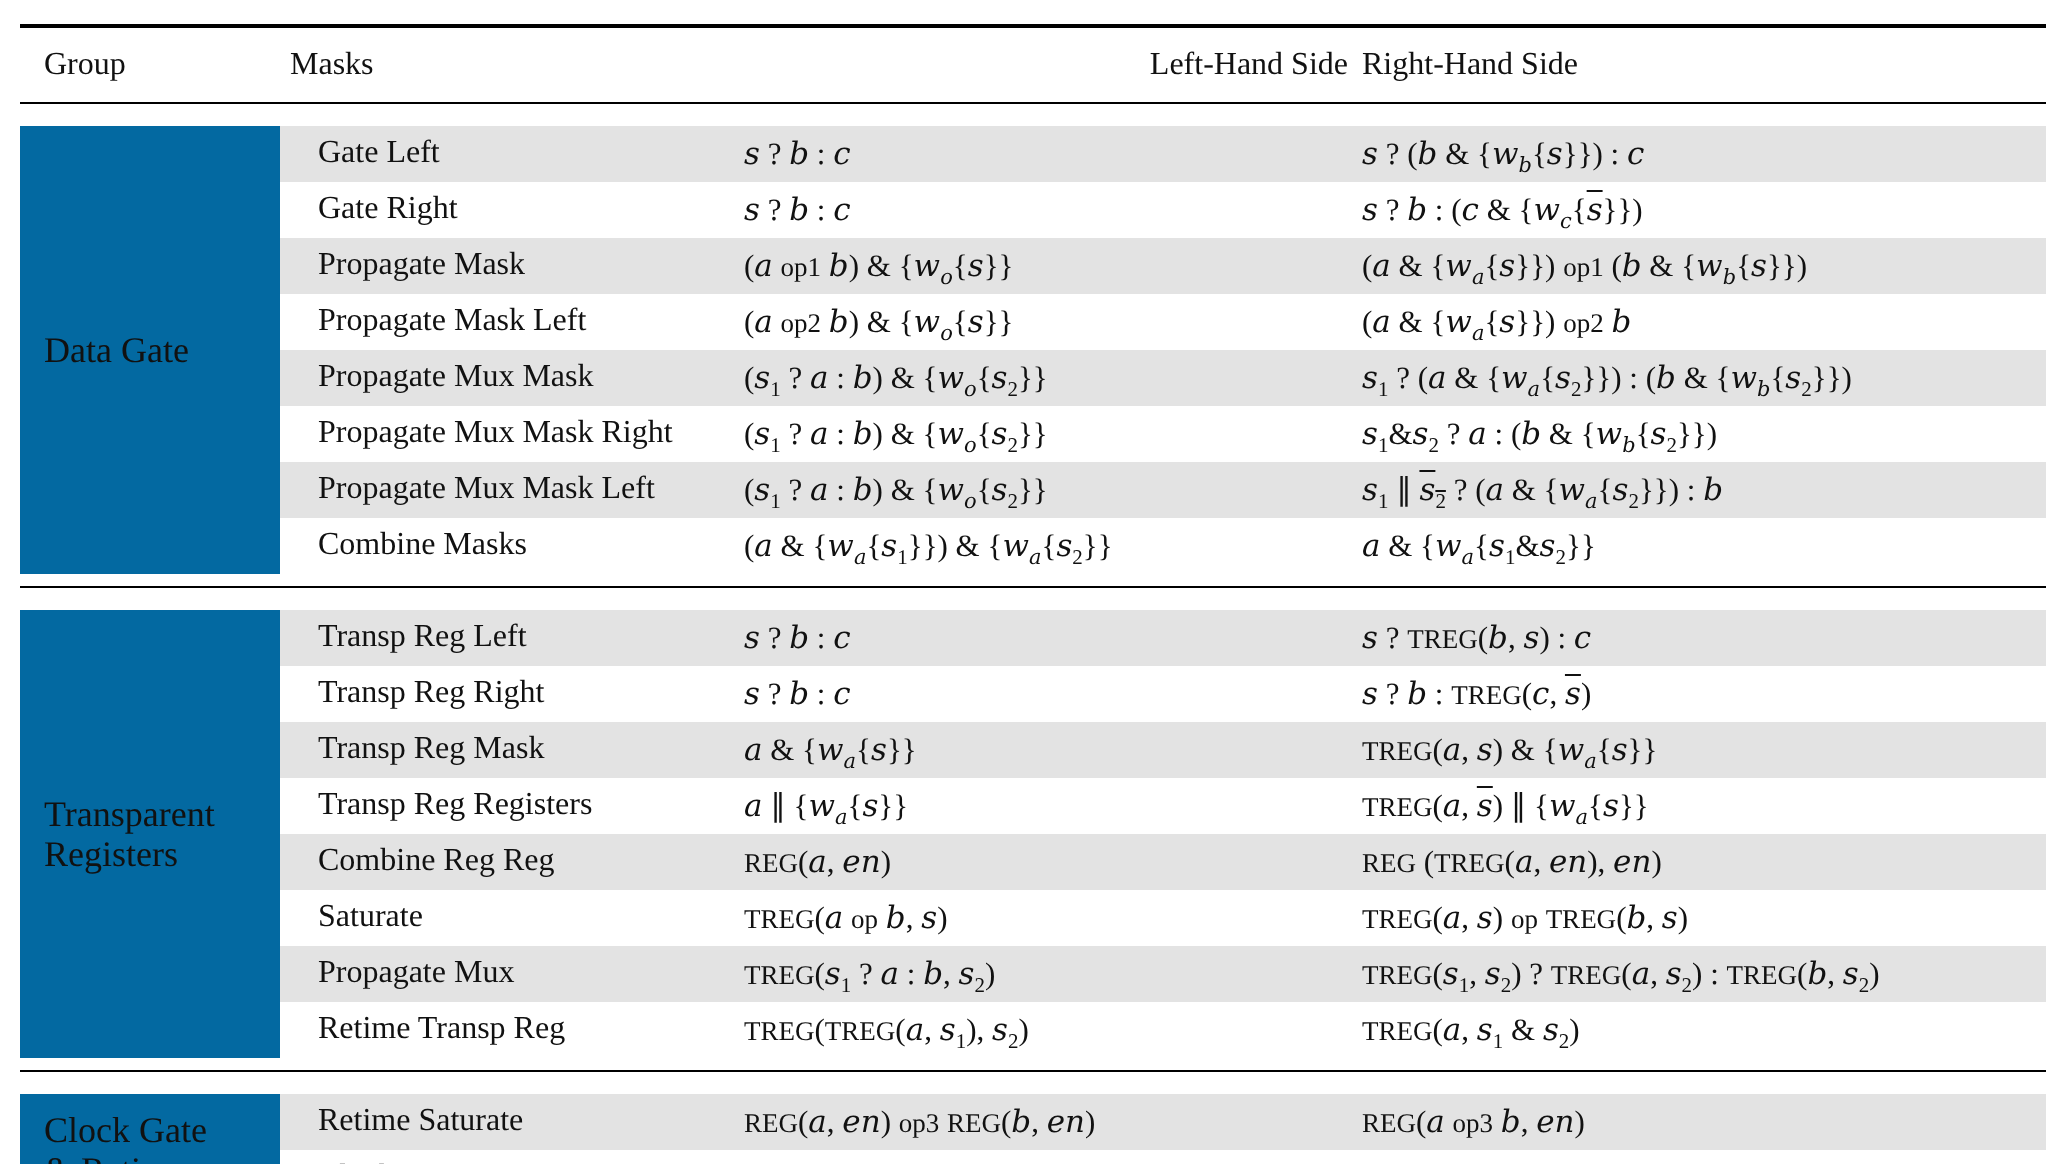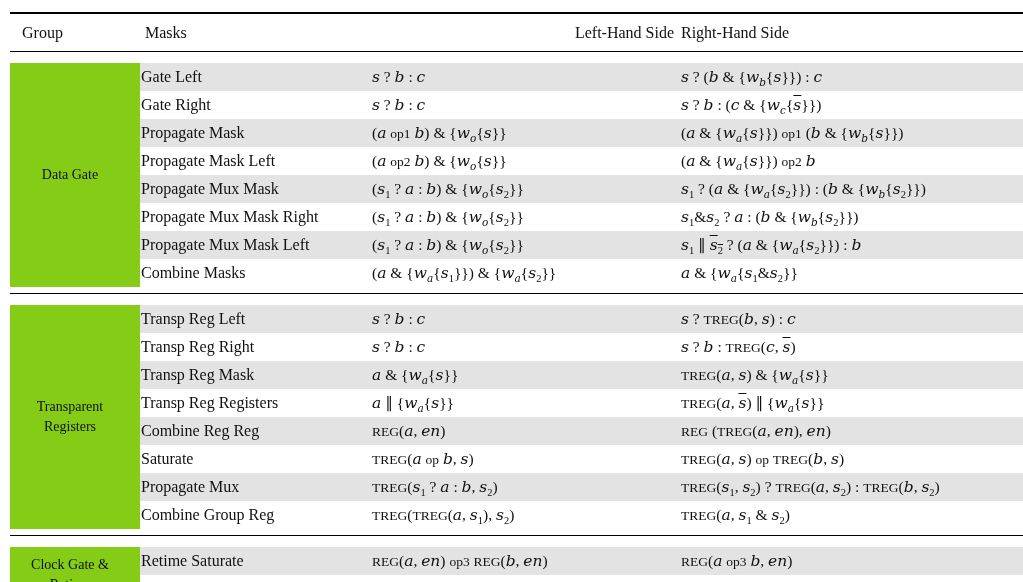--- a/index.html
+++ b/index.html
@@ -10,23 +10,23 @@
         border-top:2.5px solid #000;border-bottom:2.5px solid #000;}
   thead th{font-weight:normal;text-align:left;font-size:16px;height:37px;
            vertical-align:middle;padding:0 0 0 7px;
            border-bottom:1.5px solid #000;}
   th.c1{width:118px;padding-left:12px;margin-top:24px;}
   th.c2{width:220px;padding-left:5px;}
   th.c3{width:302px;text-align:right;}
   th.c4{width:363px;}
   td{font-size:15.5px;vertical-align:middle;}
   tr.row td{height:26px;}
-  td.grp{padding:0 22px 0 12px;font-size:14px;line-height:20px;
-         vertical-align:middle;background:#84cc16;text-align:center;}
-  td.name{padding-left:1px;font-size:16px;}
+  td.grp{padding:0 22px 0 12px;font-size:18px;line-height:20px;
+         vertical-align:middle;background:#0369a1;}
+  td.name{padding-left:19px;font-size:16px;}
   td.f{padding-left:7px;white-space:nowrap;}
   td.s{background:#e3e3e3;}
   tr.sp td{height:9px;line-height:0;font-size:0;}
   tr.sp.end td{height:4px;}
   tbody.sep tr.sp.top td{border-top:1.5px solid #000;}
   i{font-family:"DejaVu Serif",serif;}
   sub{font-size:10.5px;line-height:0;}
   .t{font-family:Liberation Serif, serif;font-size:13.5px;}
   .ov{text-decoration:overline;}
 </style>
@@ -128,21 +128,21 @@
         <td class="name">Saturate</td>
         <td class="f"><span class="t">TREG</span>(<i>a</i> <span class="t">op</span> <i>b</i>, <i>s</i>)</td>
         <td class="f"><span class="t">TREG</span>(<i>a</i>, <i>s</i>) <span class="t">op</span> <span class="t">TREG</span>(<i>b</i>, <i>s</i>)</td>
       </tr>
       <tr class="row">
         <td class="name s">Propagate Mux</td>
         <td class="f s"><span class="t">TREG</span>(<i>s</i><sub>1</sub> ? <i>a</i> : <i>b</i>, <i>s</i><sub>2</sub>)</td>
         <td class="f s"><span class="t">TREG</span>(<i>s</i><sub>1</sub>, <i>s</i><sub>2</sub>) ? <span class="t">TREG</span>(<i>a</i>, <i>s</i><sub>2</sub>) : <span class="t">TREG</span>(<i>b</i>, <i>s</i><sub>2</sub>)</td>
       </tr>
       <tr class="row">
-        <td class="name">Combine Group Reg</td>
+        <td class="name">Retime Transp Reg</td>
         <td class="f"><span class="t">TREG</span>(<span class="t">TREG</span>(<i>a</i>, <i>s</i><sub>1</sub>), <i>s</i><sub>2</sub>)</td>
         <td class="f"><span class="t">TREG</span>(<i>a</i>, <i>s</i><sub>1</sub> &amp; <i>s</i><sub>2</sub>)</td>
       </tr>
       <tr class="sp end">
           <td colspan="4"></td>
         </tr>
     </tbody>
 
     <tbody class="sep">
       <tr class="sp top">

